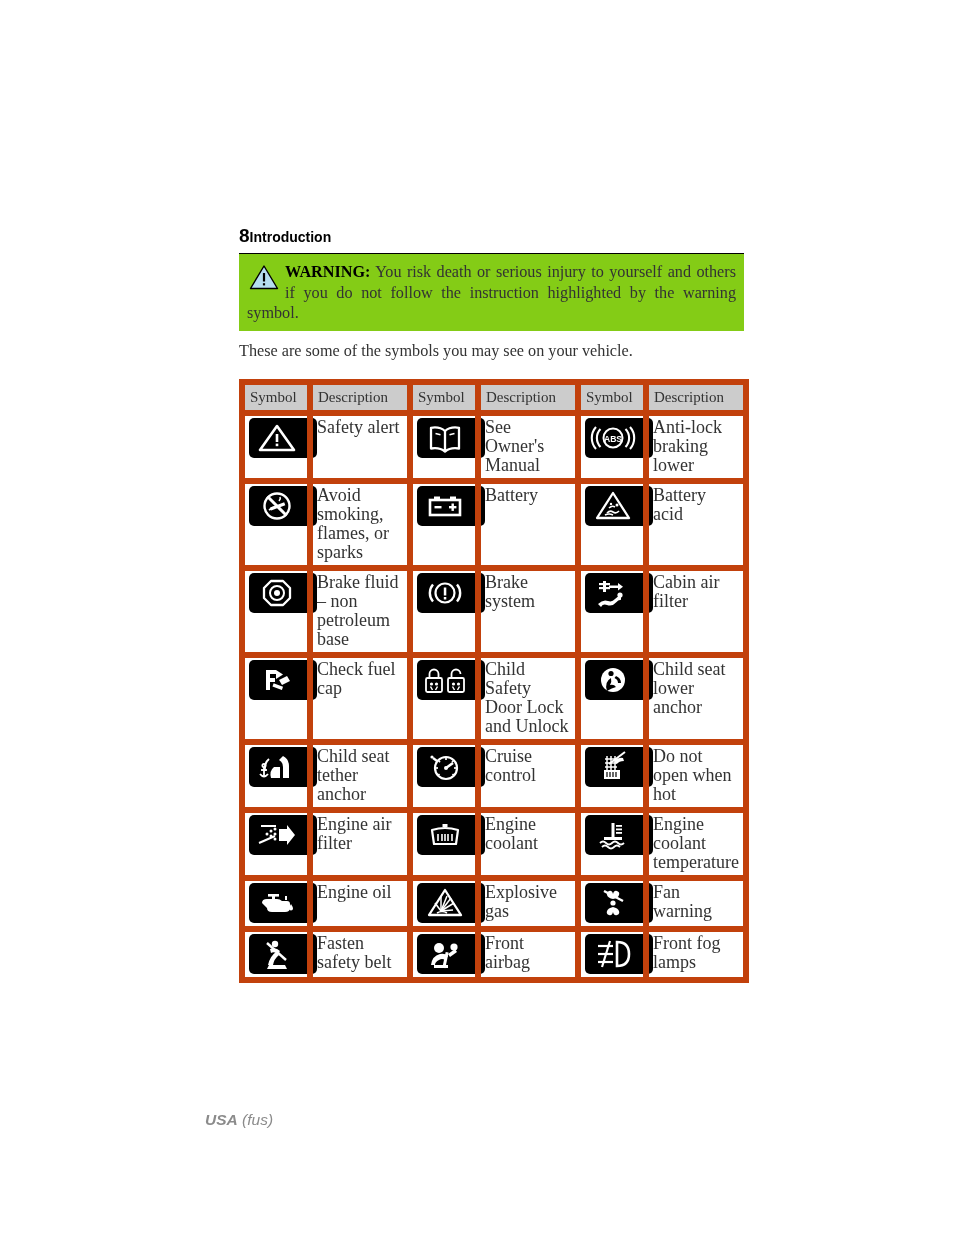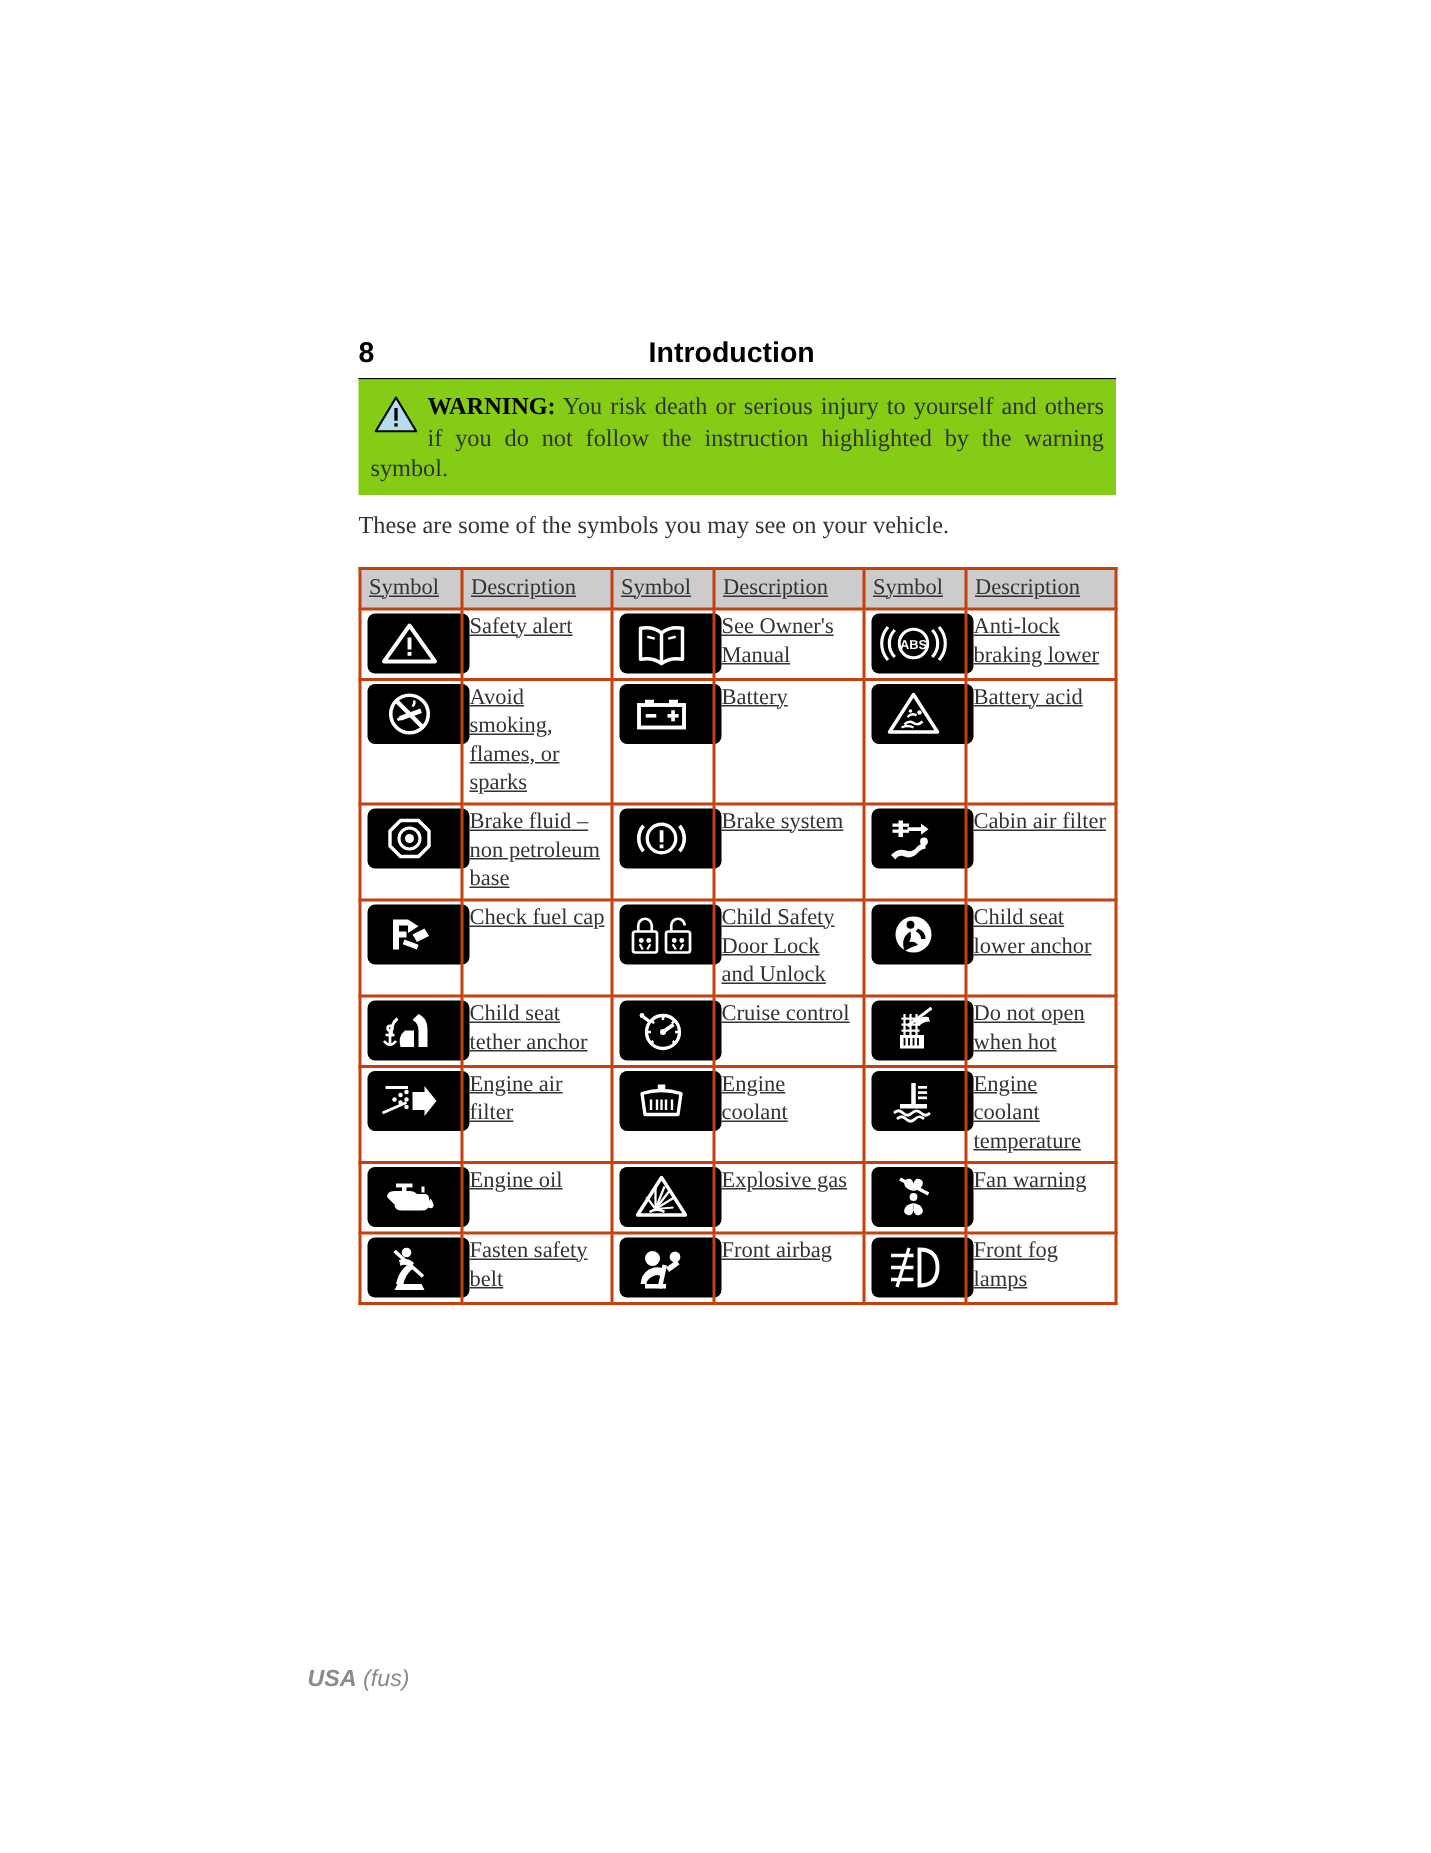--- a/index.html
+++ b/index.html
@@ -22,22 +22,22 @@
   .pg-head{
     display:flex;
     align-items:baseline;
     font-family:"Liberation Sans", sans-serif;
     font-weight:bold;
     padding-bottom:4px;
   }
   .pg-num{font-size:19px;line-height:22px;}
   .pg-title{
     flex:1;
-    text-align:center;
-    font-size:19px;
+    text-align:left;
+    font-size:14px;
     line-height:22px;
     margin-right:18px;
   }
   .rule{
     border-bottom:1.6px solid #000;
     margin-top:1px;
   }
 
   .sec-title{
     font-family:"Liberation Sans", sans-serif;
@@ -72,41 +72,40 @@
   }
 
   
   table.glossary{
     border-collapse:collapse;
     width:505px;
     table-layout:fixed;
   }
   table.glossary th,
   table.glossary td{
-    border:2px solid #c2410c;
+    border:6px solid #c2410c;
     vertical-align:top;
     padding:2px 4px 3px 4px;
-    text-decoration:underline;
   }
   table.glossary th{
     background:#cccccc;
     font-weight:normal;
     text-align:left;
     font-size:15px;
     line-height:18px;
     color:#333;
     padding:3px 5px 4px 5px;
   }
   td.sym{
     width:68px;
     padding:5px 4px 5px 4px;
     text-align:left;
   }
   td.desc{
-    font-size:15px;
+    font-size:18px;
     line-height:19px;
     color:#333;
     padding-top:5px;
   }
   col.c-sym{width:68px;}
   col.c-desc{width:100px;}
 
   .ibox{
     width:68px;height:40px;
     background:#000;

